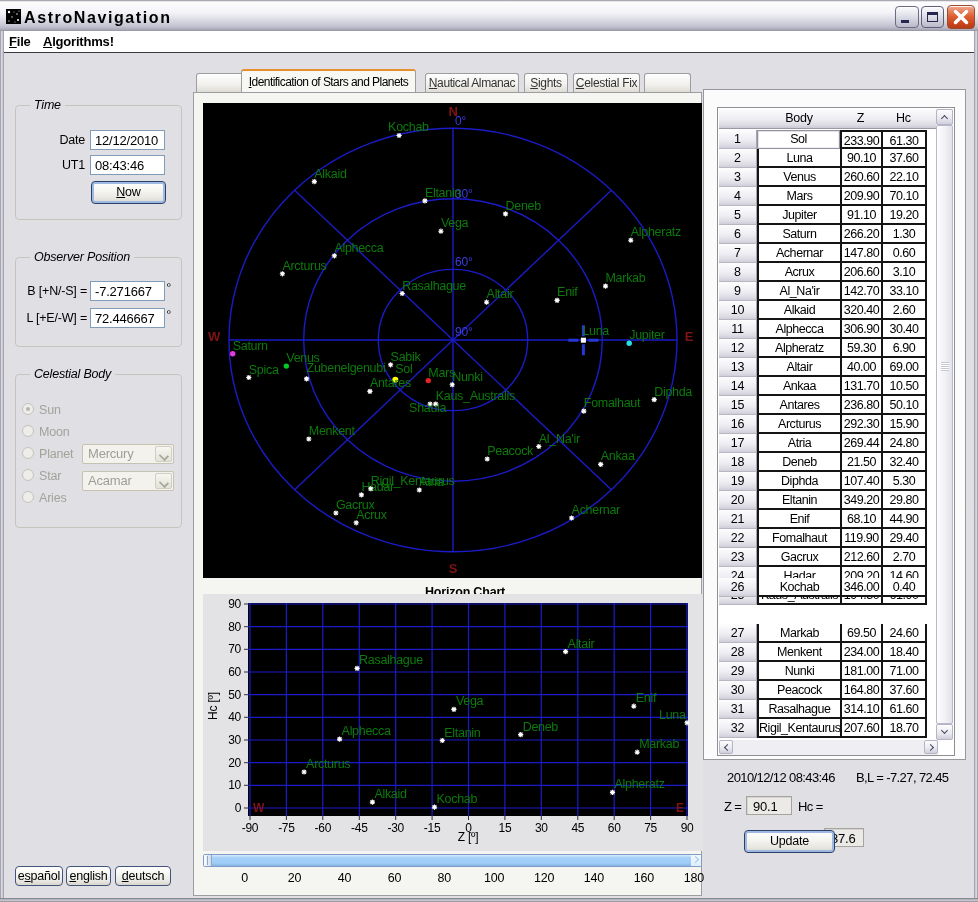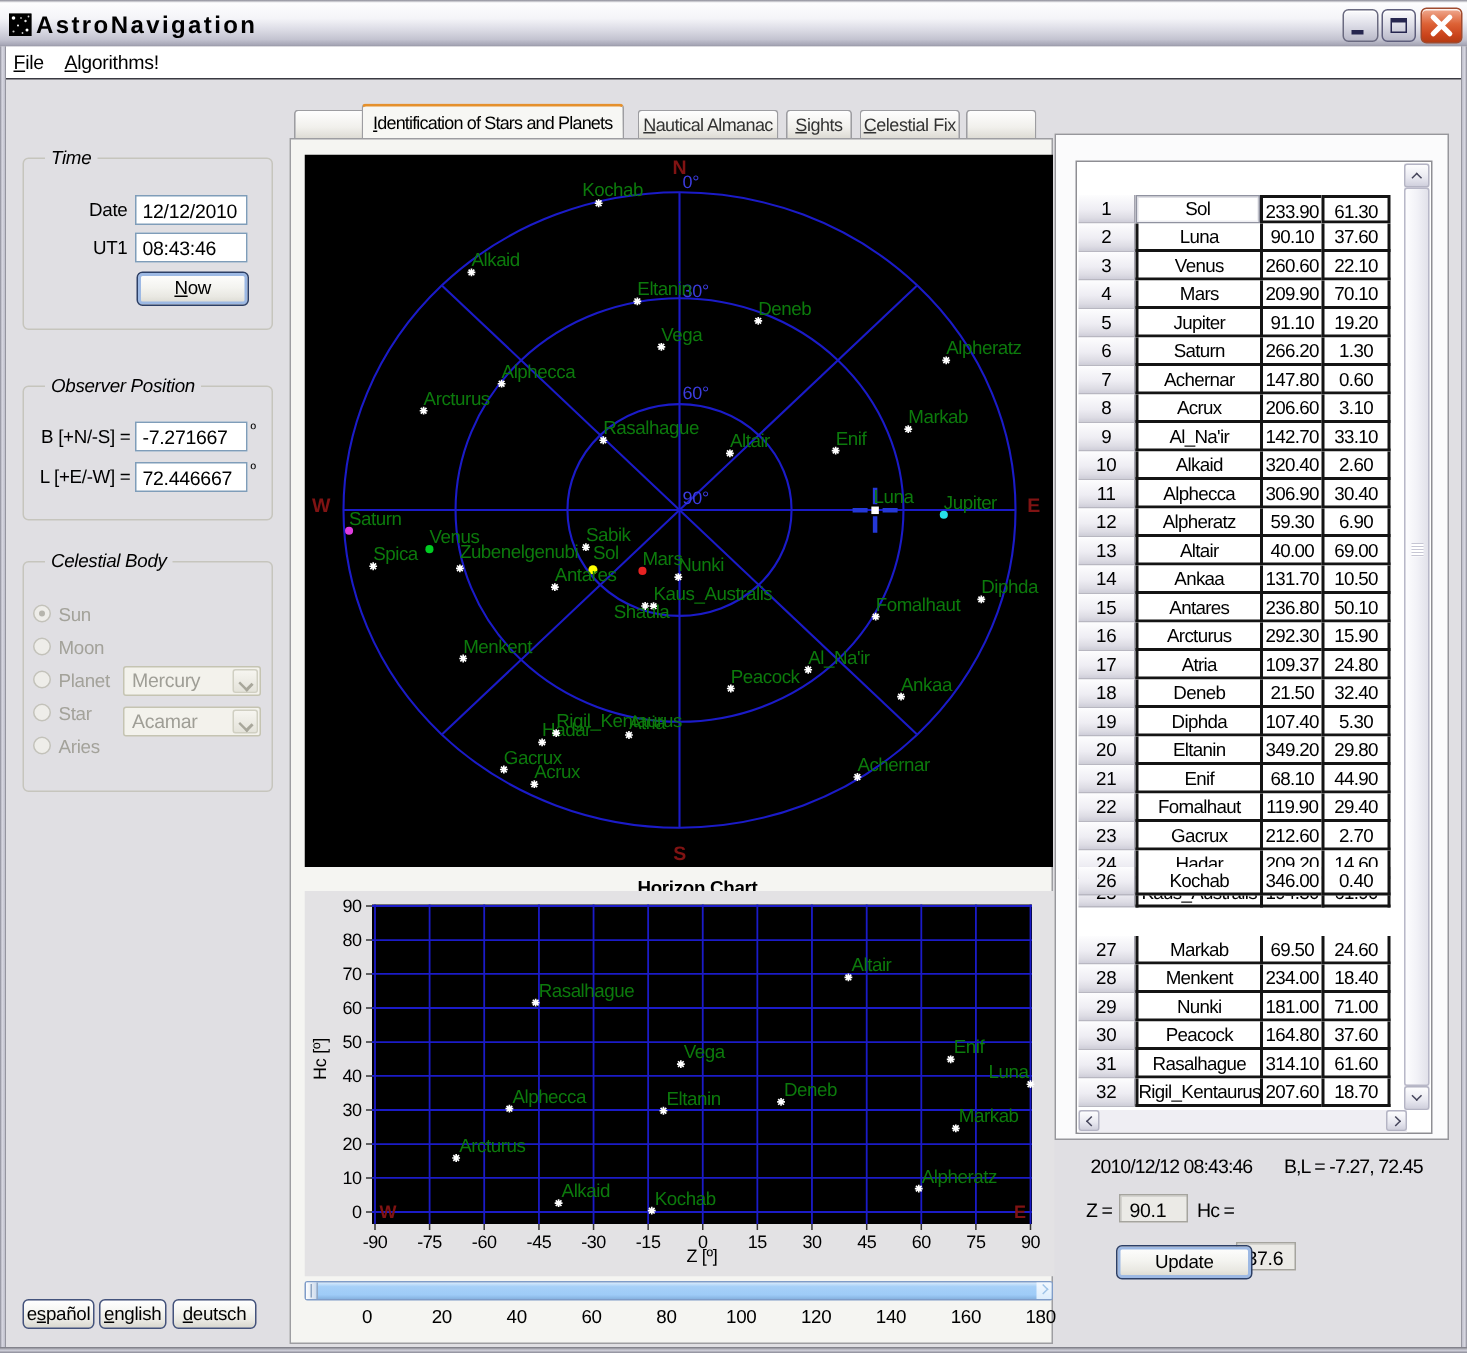--- a/index.html
+++ b/index.html
@@ -20,21 +20,21 @@
 .wbtn { position:absolute; top:6px; height:22px; border-radius:4px; border:1px solid #5e5e7c; box-shadow:inset 0 1px 0 rgba(255,255,255,0.85); }
 .wbtn.min { left:895px; width:24px; background:linear-gradient(180deg,#fcfcfe 0,#dcdce6 50%,#b9b9c9 100%); border-color:#6a6a80; }
 .wbtn.max { left:921px; width:23px; background:linear-gradient(180deg,#fcfcfe 0,#dcdce6 50%,#b9b9c9 100%); }
 .wbtn.close { left:947px; top:5px; width:28px; height:24px;
   background:linear-gradient(180deg,#f0ab92 0,#dd6236 45%,#ca431b 80%,#b53c14 100%); border-color:#9f4a2e; }
 .minglyph { position:absolute; left:5px; bottom:4px; width:8px; height:3px; background:#26264f; }
 .maxglyph { position:absolute; left:5px; top:5px; width:11px; height:10px; border:1px solid #26264f; border-top-width:3px; }
 .xglyph { position:absolute; left:0; top:0; width:100%; height:100%; }
 
 .menubar { position:absolute; left:4px; top:31px; width:970px; height:21px; background:#fff; }
-.menubar .mi { position:absolute; top:3px; font-size:13px; letter-spacing:-0.2px; }
+.menubar .mi { position:absolute; top:3px; font-size:13px; letter-spacing:-0.2px;font-weight:bold; }
 .menusep { position:absolute; left:4px; top:52px; width:970px; height:1px; background:#3a3a42; }
 
 .grp { position:absolute; border:1px solid #c6c5bd; border-radius:4px; }
 .grp .cap { position:absolute; left:14px; top:-8px; background:#e0dfe3; padding:0 4px; font-size:12.5px; color:#000;font-style:italic; }
 .lbl { position:absolute; font-size:12.5px; }
 .tb { position:absolute; background:#fff; border:1px solid #7f9db9; font-size:13px; padding:2px 0 0 4px; letter-spacing:-0.2px; }
 
 .btn { position:absolute; border:1px solid #44537c; border-radius:4px;
   background:linear-gradient(180deg,#ffffff 0,#f4f4f0 45%,#e9e8e2 75%,#d8d7ce 100%);
   font-size:12.5px; text-align:center; color:#000; }
@@ -396,20 +396,25 @@
 <div class="combo" style="left:82px;top:471px">Acamar<div class="arr"></div></div>
 <div class="radio" style="left:22px;top:491px"></div>
 <div class="lbl" style="left:39px;top:491px;color:#a3a29a">Aries</div>
 
 <div class="btn" style="left:15px;top:866px;width:48px;height:20px;padding-top:2px">e<u>s</u>pañol</div>
 <div class="btn" style="left:66px;top:866px;width:45px;height:20px;padding-top:2px"><u>e</u>nglish</div>
 <div class="btn" style="left:115px;top:866px;width:56px;height:20px;padding-top:2px"><u>d</u>eutsch</div>
 
 <div class="rpanel"></div>
 <div class="gridwrap">
+ <div class="ghead">
+      <div class="hcB">Body</div>
+      <div class="hcZ">Z</div>
+      <div class="hcH">Hc</div>
+    </div>
  <div class="gbody">
 <div class="gr" style="top:0px">
         <div class="rh">1</div>
         <div class="c b" style="border:1px solid #9092a0;box-shadow:inset 1px 1px 0 #e0e0e6, inset -1px -1px 0 #eeeef2;padding-top:1px">Sol</div>
         <div class="c z">233.90</div>
         <div class="c h">61.30</div>
       </div>
 <div class="gr" style="top:19px">
         <div class="rh">2</div>
         <div class="c b">Luna</div>
@@ -496,21 +501,21 @@
       </div>
 <div class="gr" style="top:285px">
         <div class="rh">16</div>
         <div class="c b">Arcturus</div>
         <div class="c z">292.30</div>
         <div class="c h">15.90</div>
       </div>
 <div class="gr" style="top:304px">
         <div class="rh">17</div>
         <div class="c b">Atria</div>
-        <div class="c z">109.37</div>
+        <div class="c z">269.44</div>
         <div class="c h">24.80</div>
       </div>
 <div class="gr" style="top:323px">
         <div class="rh">18</div>
         <div class="c b">Deneb</div>
         <div class="c z">21.50</div>
         <div class="c h">32.40</div>
       </div>
 <div class="gr" style="top:342px">
         <div class="rh">19</div>

